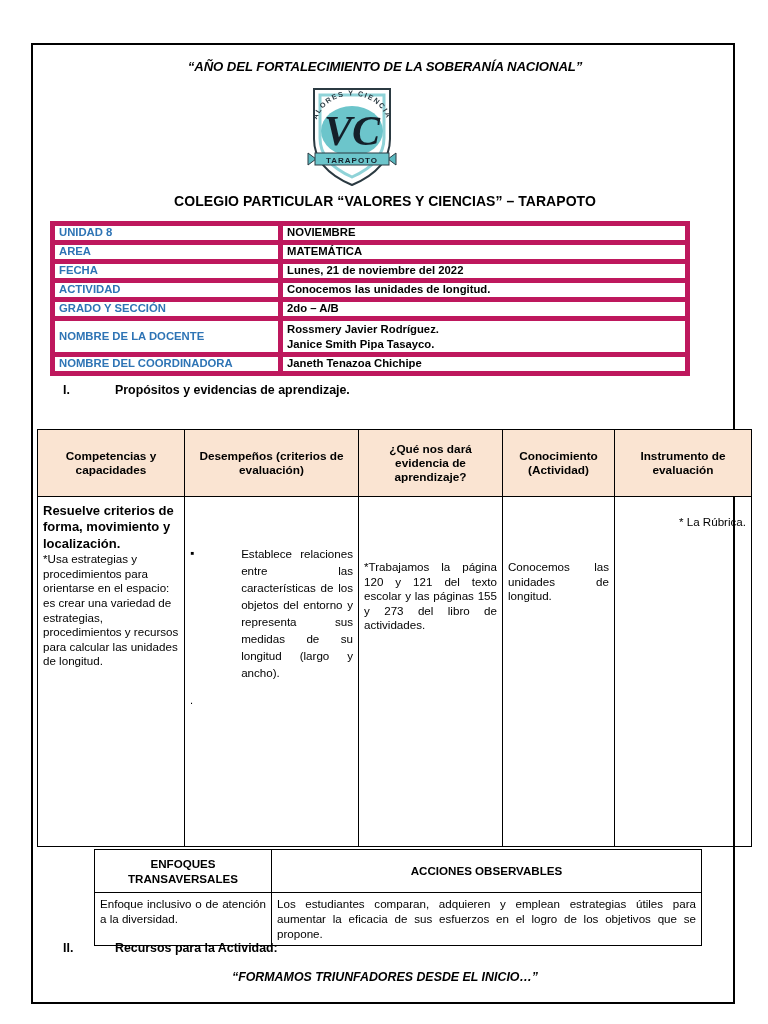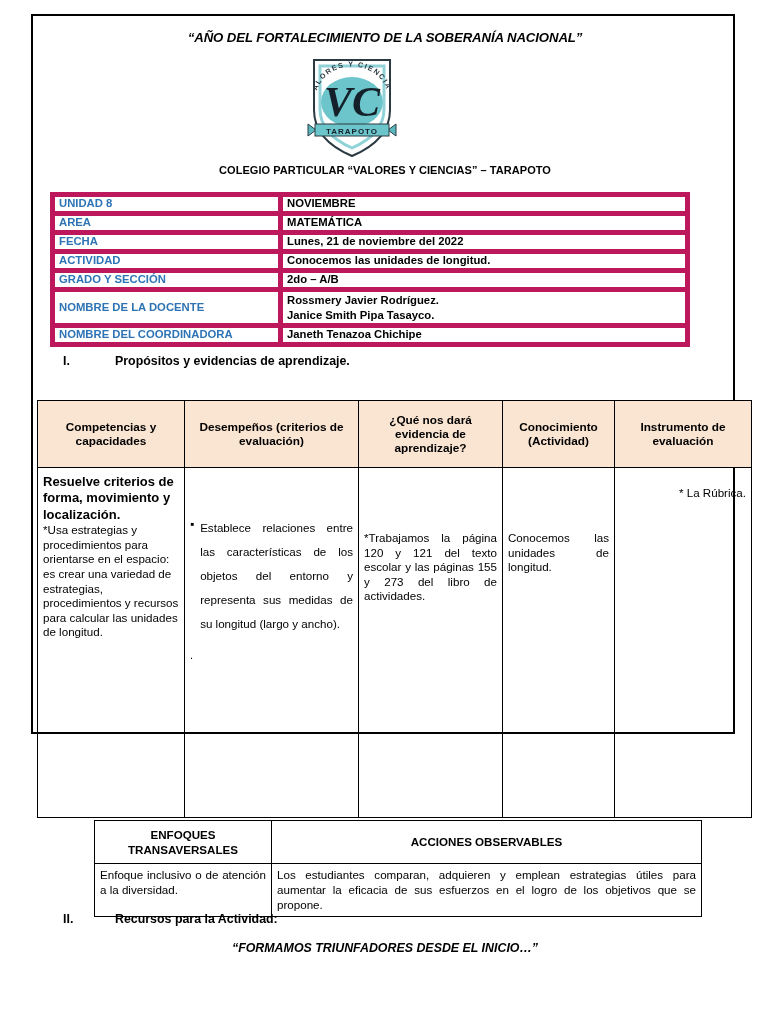--- a/index.html
+++ b/index.html
@@ -12,23 +12,23 @@
     height: 1024px;
     font-family: "Liberation Sans", sans-serif;
     color: #000000;
     overflow: hidden;
     position: relative;
   }
 
   #page-frame {
     position: absolute;
     left: 31px;
-    top: 14px;
-    width: 704px;
-    height: 720px;
+    top: 43px;
+    width: 704px;
+    height: 961px;
     border: 2.5px solid #000000;
     box-sizing: border-box;
   }
 
   .doc-inner {
     position: absolute;
     left: 0;
     top: 0;
     width: 704px;
     height: 961px;
@@ -58,21 +58,21 @@
   .logo-wrap svg { display: block; }
 
   
   .school-title {
     position: absolute;
     left: 0;
     top: 148px;
     width: 704px;
     text-align: center;
     font-weight: bold;
-    font-size: 11px;
+    font-size: 14px;
     letter-spacing: 0.05px;
   }
 
   
   table {
     border-collapse: collapse;
   }
   .info-table {
     position: absolute;
     left: 17px;
@@ -162,21 +162,21 @@
 
   .cell-desemp {
     padding-top: 48px !important;
     text-align: justify;
   }
   .bullet-row {
     display: flex;
     gap: 6px;
   }
   .bullet-mark { flex: 0 0 auto; line-height: 15.4px; }
-  .bullet-text { flex: 1 1 auto; text-align: justify; line-height: 24px; }
+  .bullet-text { flex: 1 1 auto; text-align: justify; line-height: 17px; margin-left: 41px; }
   .trailing-dot { display: block; margin-top: 12px; font-size: 11px; }
 
   .cell-evid {
     padding-top: 63px !important;
     text-align: justify;
     line-height: 15.6px;
   }
   .cell-conoc {
     padding-top: 63px !important;
     text-align: justify;

